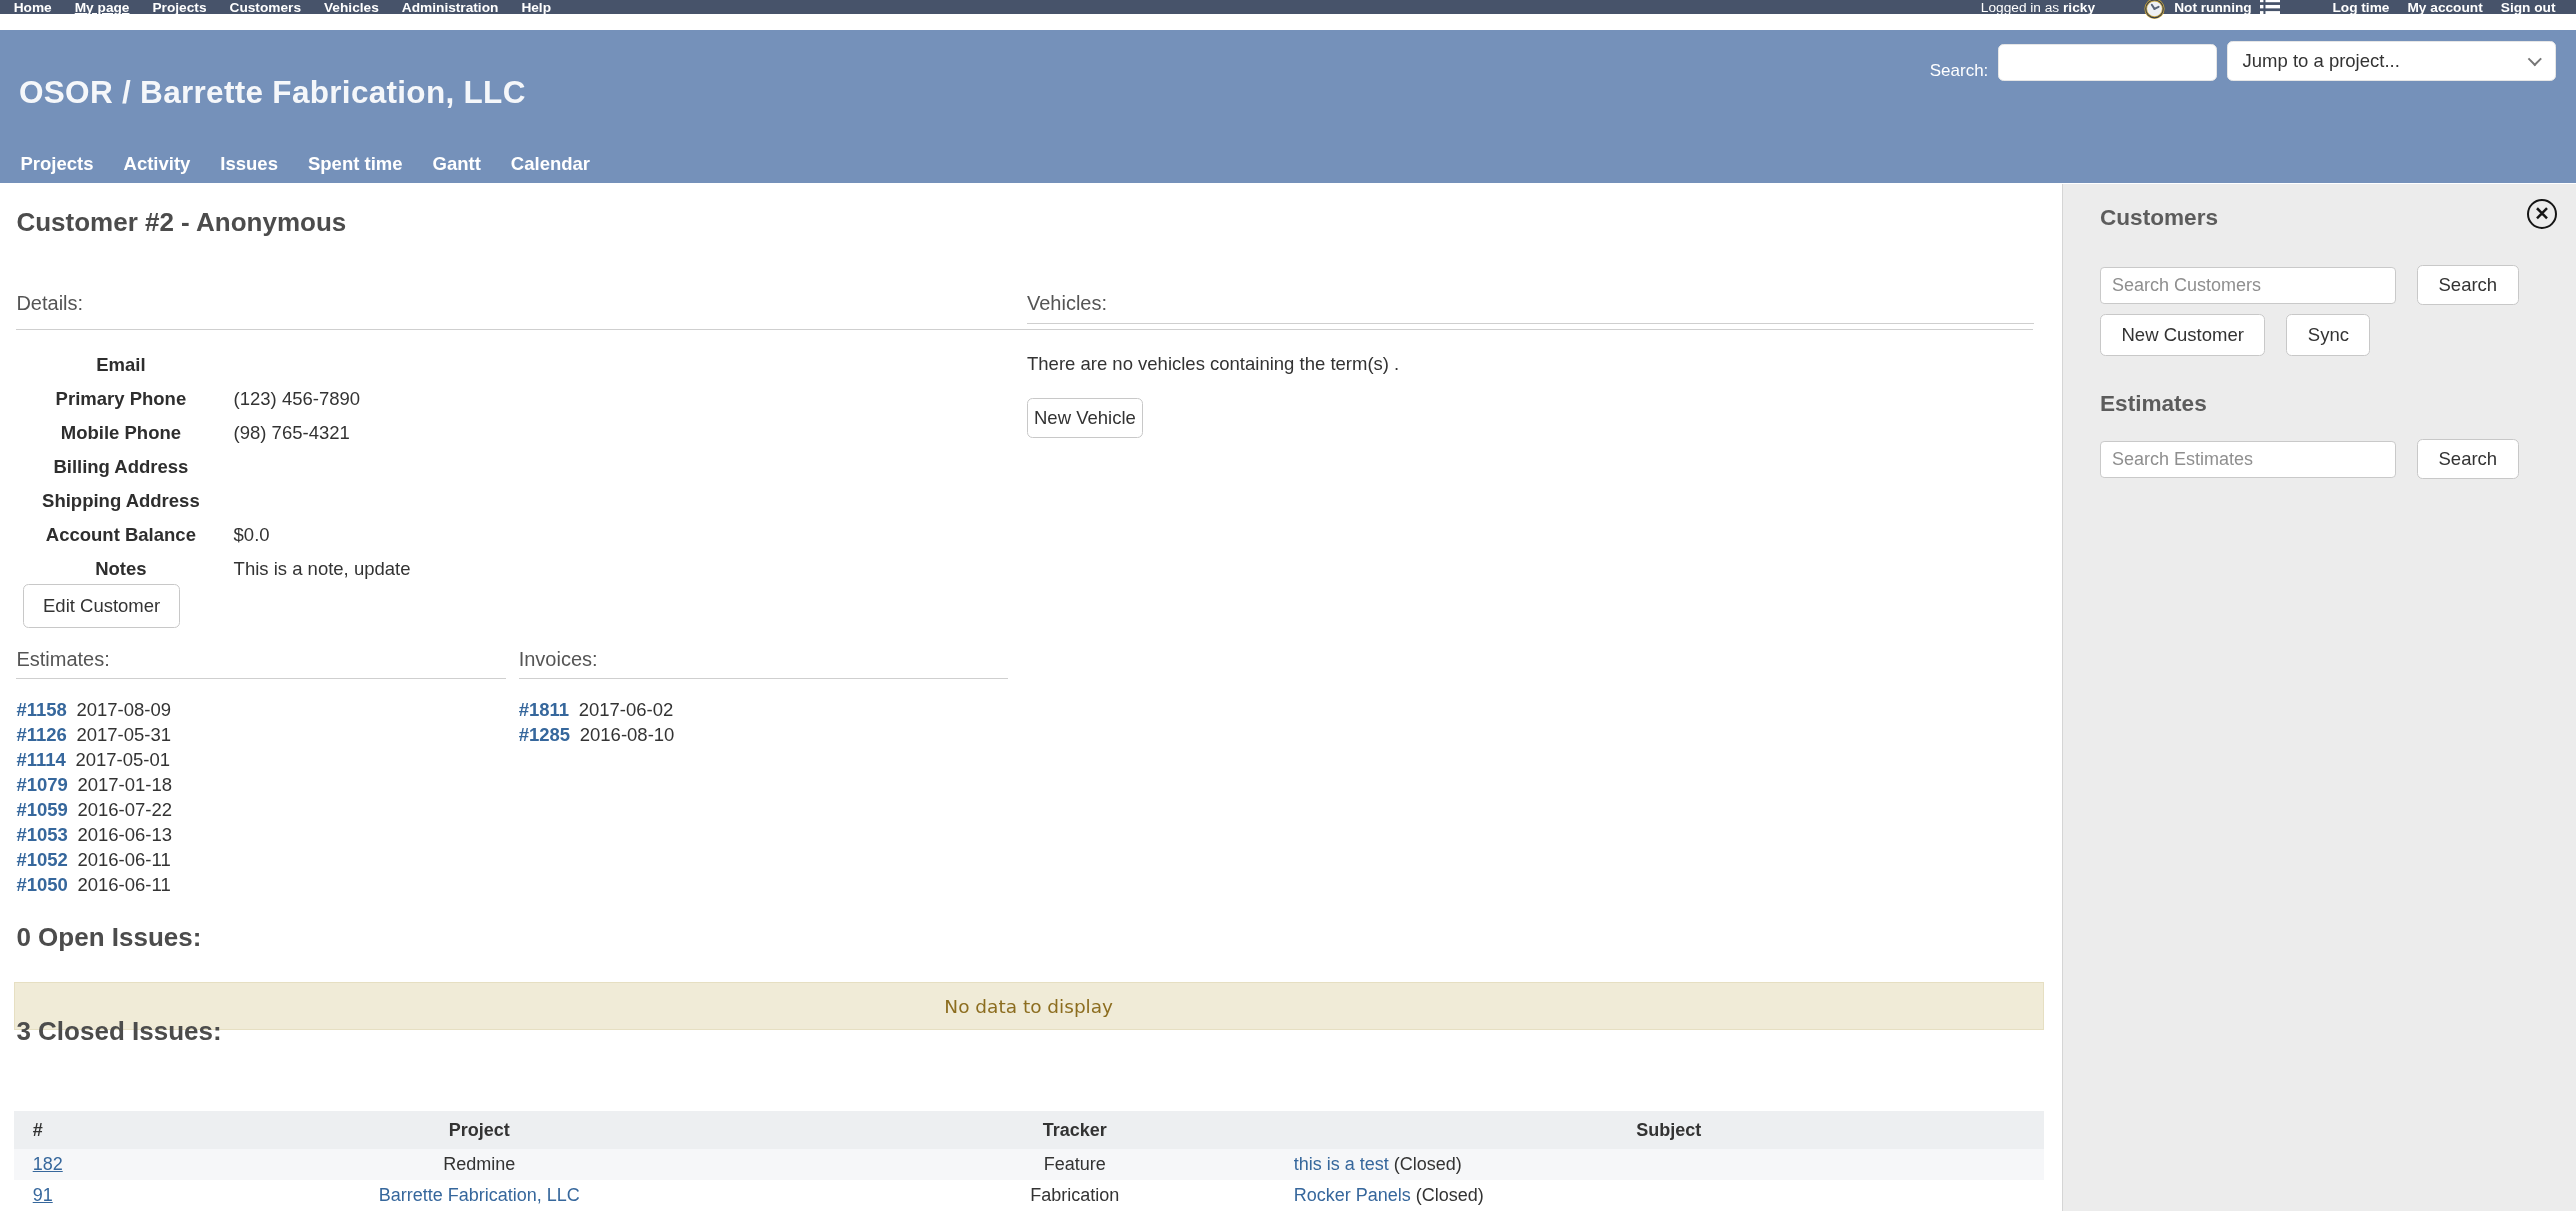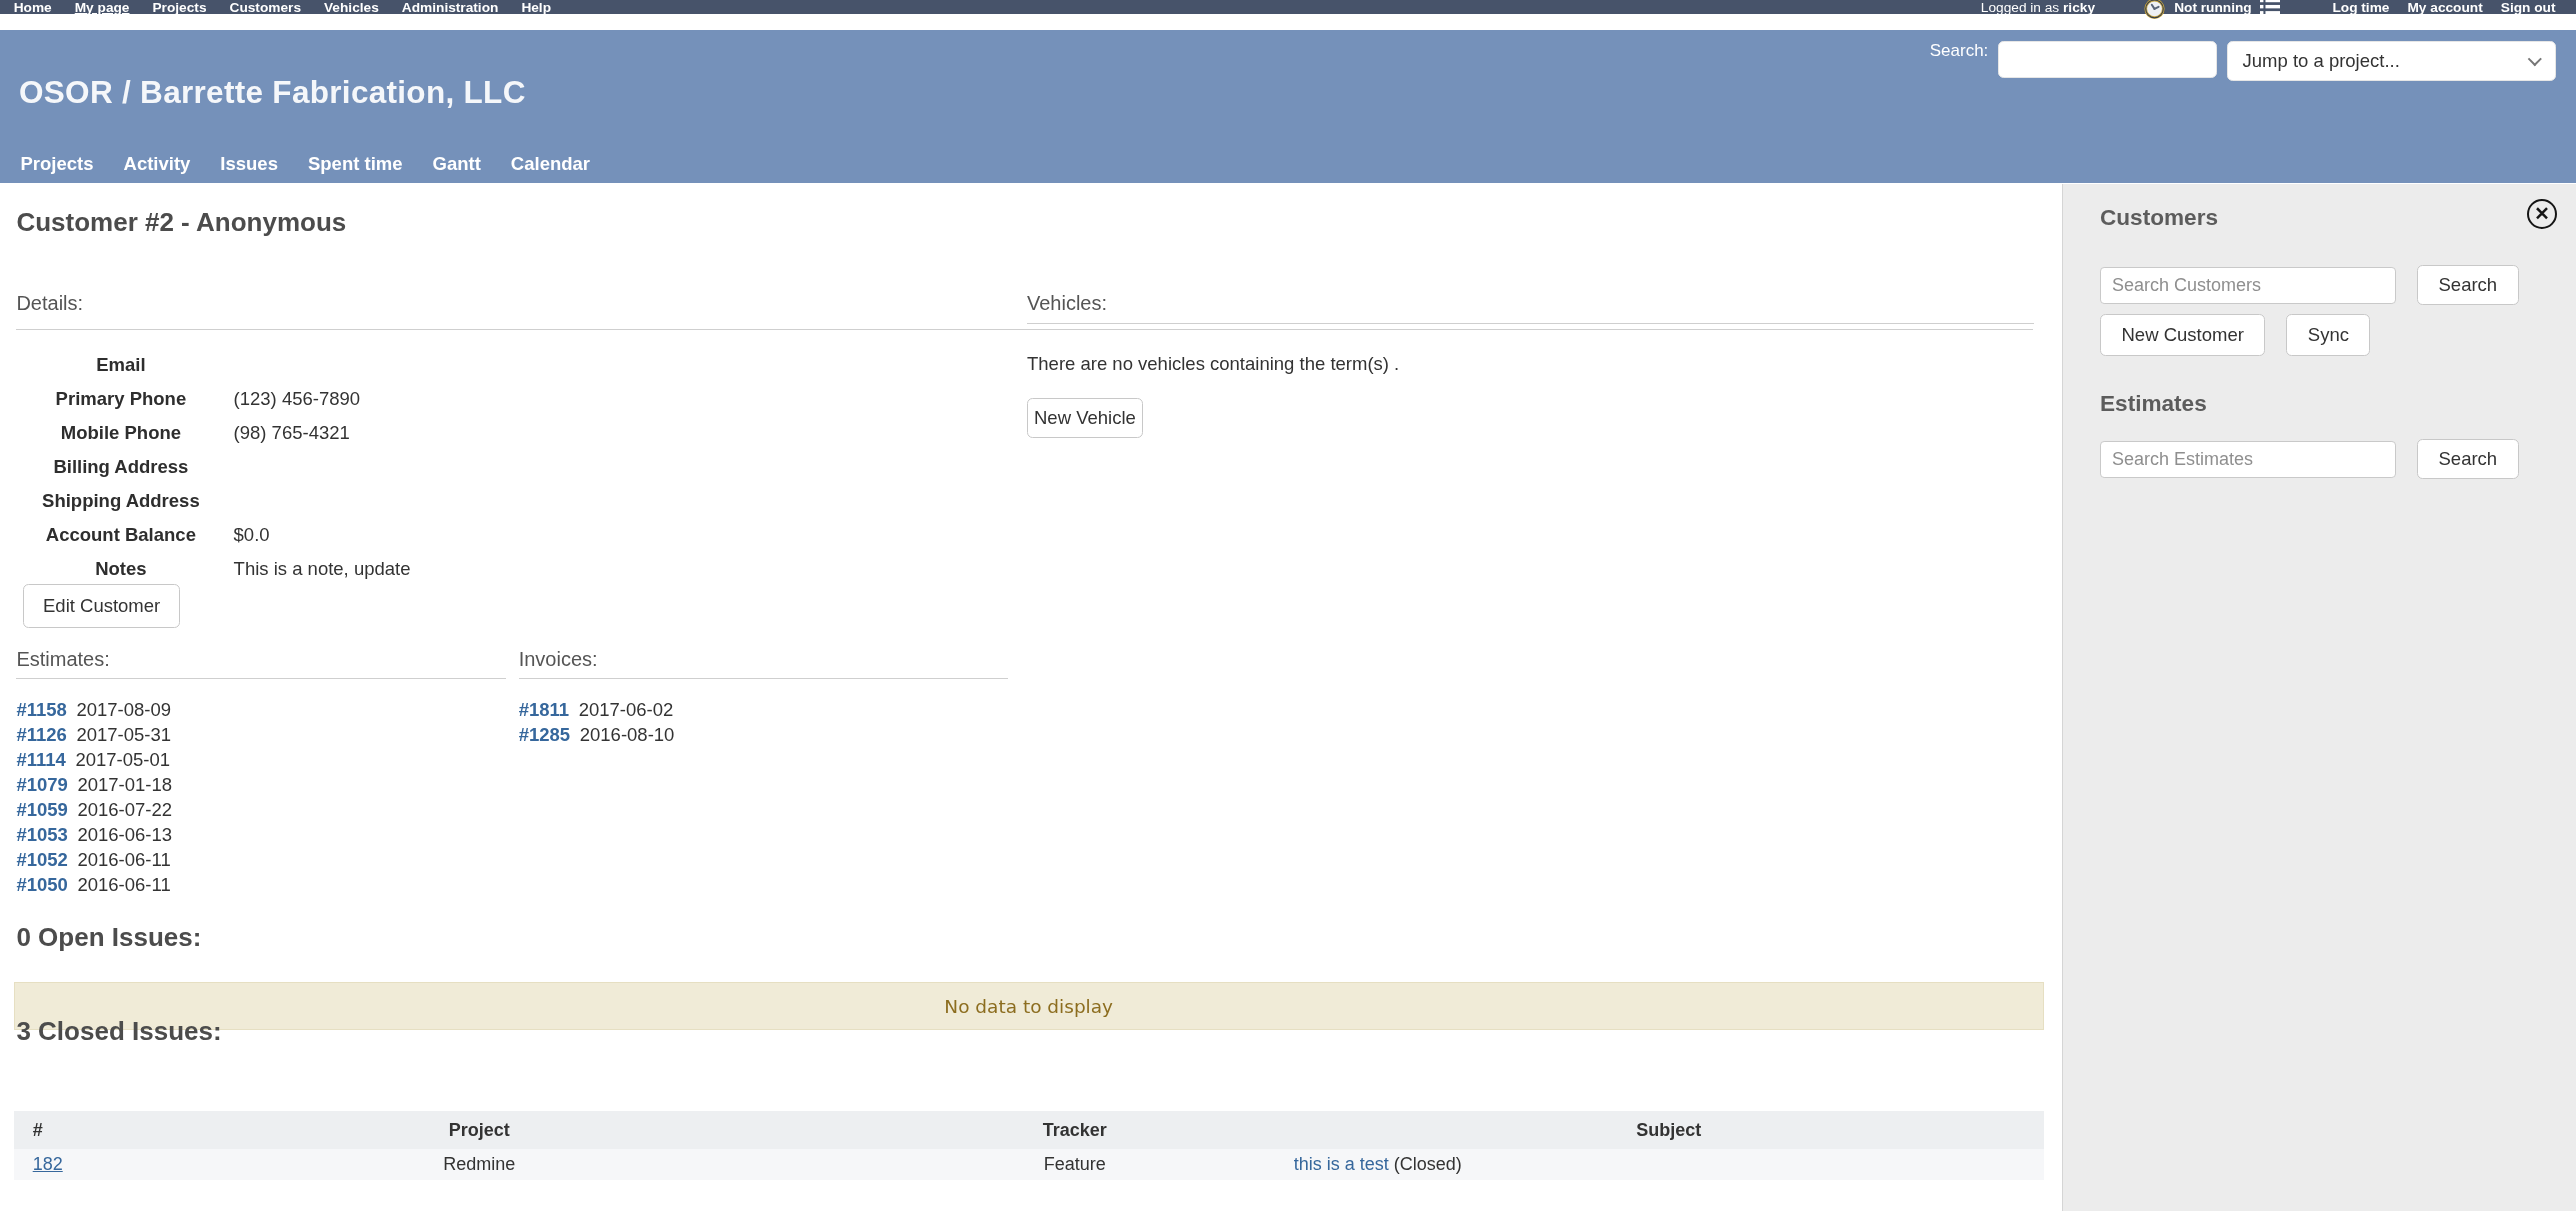--- a/index.html
+++ b/index.html
@@ -21,21 +21,21 @@
   .loggedin b { font-weight:bold; }
   .clock-wrap { display:flex; align-items:center; gap:8.2px; margin-left:30px; }
   .list-icon { margin-right:34px; }
 
   
   .bluebar { position:absolute; top:30px; left:0; width:2576px; height:153px; background:#7591ba; }
   .app-title {
     position:absolute; left:19px; top:44px; color:#f5f7fa;
     font-size:31.5px; font-weight:bold; letter-spacing:0.3px; white-space:nowrap;
   }
-  .search-row { position:absolute; top:11px; right:20.5px; display:flex; align-items:flex-start; gap:9.6px; }
+  .search-row { position:absolute; top:11px; right:20.5px; display:flex; align-items:flex-end; gap:9.6px; }
   .search-label { color:#fff; font-size:17px; }
   .hdr-search-input {
     width:219px; height:37px; border:0.7px solid #e6e6e6; border-radius:5.5px;
     background:#fff; font-size:18px; padding:0 11px; outline:none;
     font-family:"Liberation Sans", sans-serif;
   }
   .project-select {
     width:329px; height:40px; background:#fff; border:0.7px solid #e6e6e6; border-radius:5.5px;
     display:flex; align-items:center; padding:0 15px; font-size:18.5px; color:#333; cursor:pointer;
   }
@@ -314,20 +314,26 @@
       </tr>
     </thead>
     <tbody>
 
     <tr>
           <td class="c-id"><a class="lnk u">182</a></td>
           <td class="c-proj"><span>Redmine</span></td>
           <td class="c-trk">Feature</td>
           <td class="c-subj"><a class="lnk">this is a test</a><span class="status"> (Closed)</span></td>
         </tr>
+        <tr>
+          <td class="c-id"><a class="lnk u">91</a></td>
+          <td class="c-proj"><span class="lnk">Barrette Fabrication, LLC</span></td>
+          <td class="c-trk">Fabrication</td>
+          <td class="c-subj"><a class="lnk">Rocker Panels</a><span class="status"> (Closed)</span></td>
+        </tr>
       </tbody>
   </table>
 </div>
 
 <div class="sidebar">
   <div class="close-btn">✕</div>
 
   <div class="sb-h sb-h1">Customers</div>
   <div class="sb-row sb-search1">
     <input class="sb-input" placeholder="Search Customers" style="">

